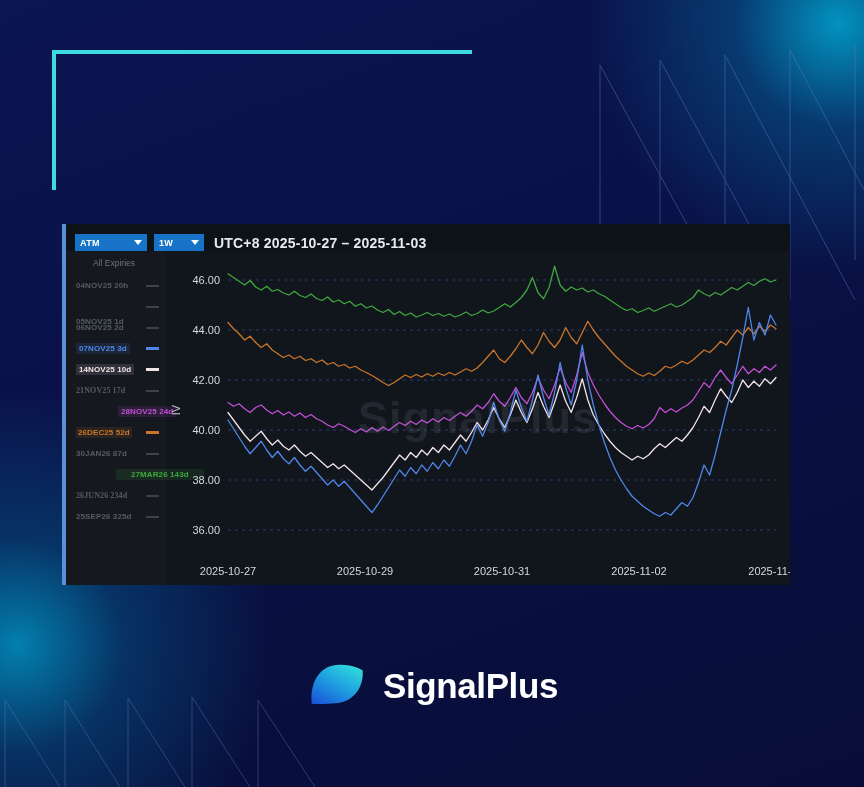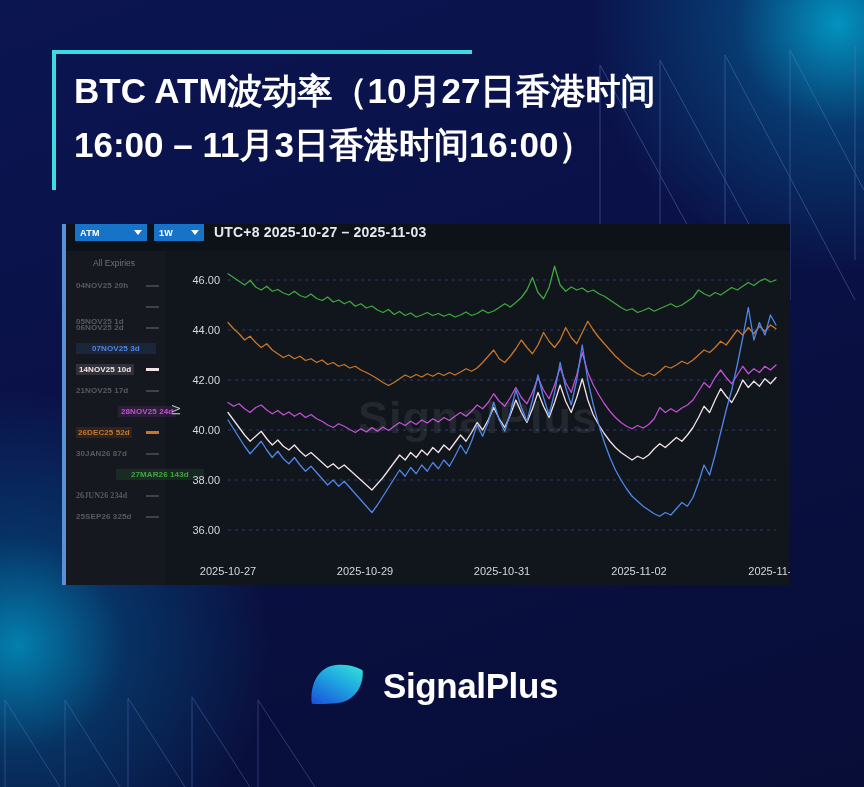--- a/index.html
+++ b/index.html
@@ -34,21 +34,21 @@
   
   #panel{
     position:absolute; left:62px; top:224px; width:728px; height:361px;
     background:#11151c; overflow:hidden;
   }
   #panel-accent{
     position:absolute; left:0; top:0; width:4px; height:361px; background:#5b8fd6;
   }
   #toolbar{
     position:absolute; left:4px; top:0; width:724px; height:27px;
-    background:#0d1118; display:flex; align-items:flex-start; padding-left:9px; gap:7px;
+    background:#0d1118; display:flex; align-items:flex-end; padding-left:9px; gap:7px;
   }
   .dd{
     height:17px; background:#1673c8; color:#fff; font-size:9px; font-weight:bold;
     display:flex; align-items:center; padding:0 5px; gap:10px; letter-spacing:.3px;
   }
   .dd .cap{ flex:1; }
   .dd .arrow{ width:0;height:0;border-left:4px solid transparent;border-right:4px solid transparent;border-top:5px solid #fff; }
   #dd-atm{ width:72px; }
   #dd-tenor{ width:50px; }
   #range-label{ color:#e6e9ef; font-size:14px; font-weight:bold; letter-spacing:.2px; margin-left:3px; }
@@ -107,22 +107,20 @@
     <line x1="128" y1="698" x2="185" y2="787"></line>
     <line x1="192" y1="697" x2="192" y2="787"></line>
     <line x1="192" y1="697" x2="250" y2="787"></line>
     <line x1="258" y1="700" x2="258" y2="787"></line>
     <line x1="258" y1="700" x2="315" y2="787"></line>
   </g>
 </svg>
 
 <div id="title-wrap">
   <div id="title-bracket"></div>
-  <div id="title-text">BTC ATM波动率（10月27日香港时间
-16:00 – 11月3日香港时间16:00）</div>
 </div>
 
 <div id="panel">
   <div id="panel-accent"></div>
 
   <div id="toolbar">
     <div class="dd" id="dd-atm">
       <span class="cap">ATM</span>
       <span class="arrow"></span>
     </div>
@@ -144,29 +142,29 @@
         </div>
         <div class="leg-row">
           <span class="leg-label" style="color: rgb(86, 91, 99); margin-top: 29px;">05NOV25 1d</span>
           <span class="leg-swatch" style="background: rgb(62, 67, 75);"></span>
         </div>
         <div class="leg-row">
           <span class="leg-label" style="color: rgb(86, 91, 99);">06NOV25 2d</span>
           <span class="leg-swatch" style="background: rgb(62, 67, 75);"></span>
         </div>
         <div class="leg-row">
-          <span class="leg-label" style="color: rgb(79, 134, 232); background: rgba(79, 134, 232, 0.13); padding: 1px 16px;">07NOV25 3d</span>
+          <span class="leg-label" style="color: rgb(79, 134, 232); background: rgba(79, 134, 232, 0.13); padding: 1px 3px;">07NOV25 3d</span>
           <span class="leg-swatch" style="background: rgb(79, 134, 232); height: 3px;"></span>
         </div>
         <div class="leg-row">
           <span class="leg-label" style="color: rgb(242, 227, 230); background: rgba(242, 227, 230, 0.13); padding: 1px 3px;">14NOV25 10d</span>
           <span class="leg-swatch" style="background: rgb(242, 227, 230); height: 3px;"></span>
         </div>
         <div class="leg-row">
-          <span class="leg-label" style="color: rgb(86, 91, 99);">21NOV25 17d</span>
+          <span class="leg-label" style="color: rgb(86, 91, 99); font-family: Liberation Serif, serif;">21NOV25 17d</span>
           <span class="leg-swatch" style="background: rgb(62, 67, 75);"></span>
         </div>
         <div class="leg-row">
           <span class="leg-label" style="color: rgb(195, 79, 214); background: rgba(195, 79, 214, 0.13); padding: 1px 3px; margin-left: 42px;">28NOV25 24d</span>
           <span class="leg-swatch" style="background: rgb(195, 79, 214); height: 3px;"></span>
         </div>
         <div class="leg-row">
           <span class="leg-label" style="color: rgb(201, 118, 42); background: rgba(201, 118, 42, 0.13); padding: 1px 2px;">26DEC25 52d</span>
           <span class="leg-swatch" style="background: rgb(201, 118, 42); height: 3px;"></span>
         </div>

